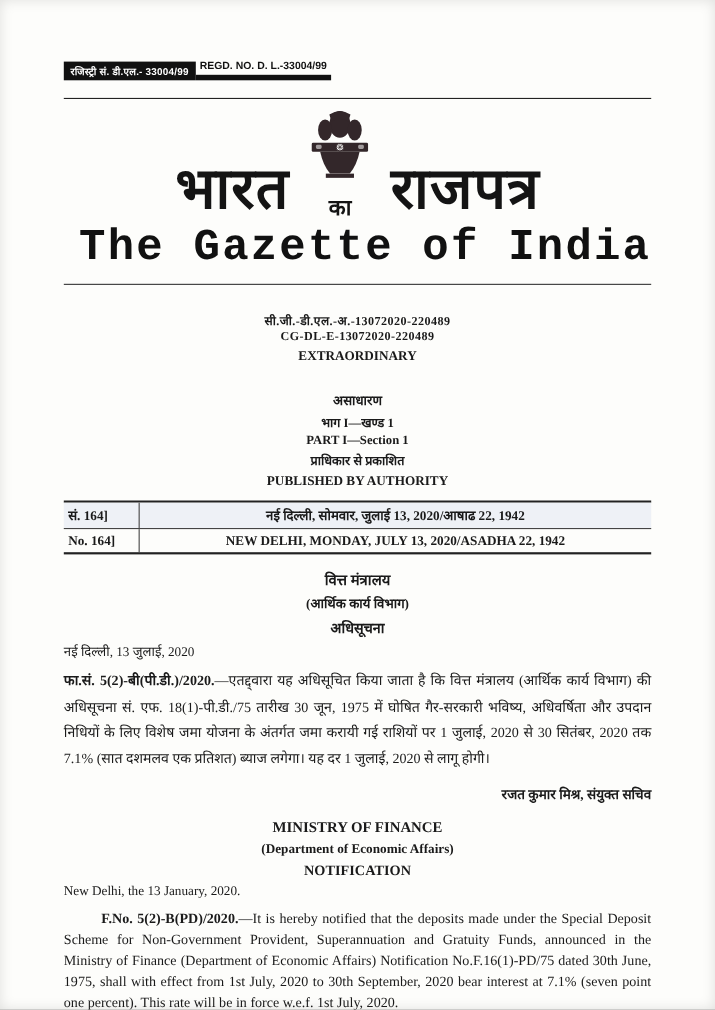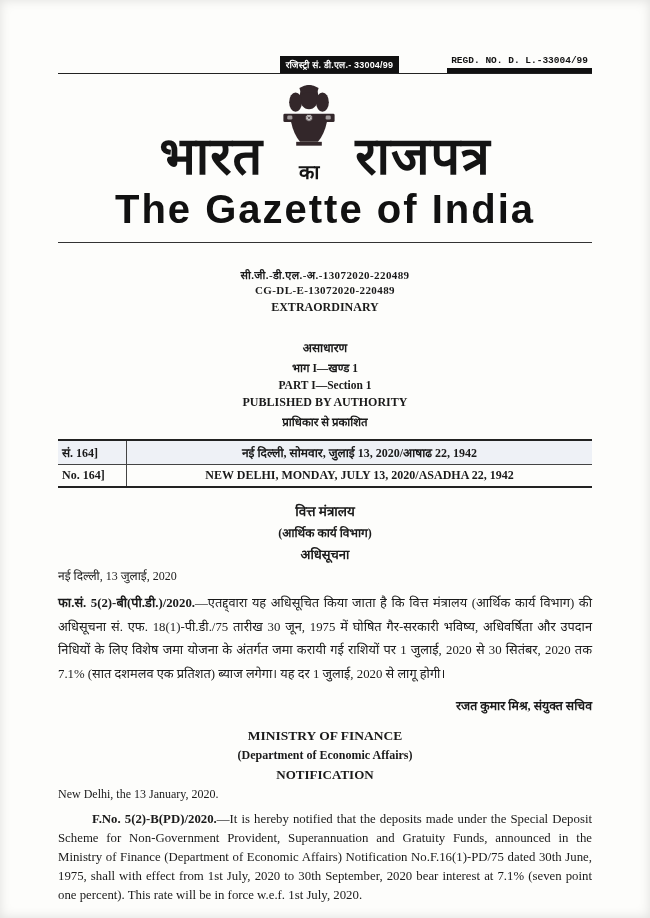--- a/index.html
+++ b/index.html
@@ -9,52 +9,52 @@
     margin:0 auto;
     background:#fdfdfb;
     box-shadow:inset 0 0 12px rgba(0,0,0,.12);
     font-family:"Liberation Serif", serif;
     color:#1a1a1a;
     overflow:hidden;
     box-sizing:border-box;
     padding:54px 58px 0 58px;
   }
   
-  .reg-row{display:flex;justify-content:flex-end;align-items:flex-end;margin-bottom:0;gap:48px;}
+  .reg-row{display:flex;justify-content:flex-start;align-items:flex-end;margin-bottom:16px;}
   .reg-badge{
     background:#111;color:#fff;
     font-family:"Liberation Sans", sans-serif;
     font-size:9px;font-weight:bold;
     padding:2px 6px;letter-spacing:.2px;
   }
   .reg-right{
     background:none;color:#111;
     border-bottom:5px solid #111;
     padding:1px 4px 2px 4px;
-    font-family:Liberation Mono, monospace;
+    font-family:Liberation Sans, sans-serif;
     font-size:9.5px;font-weight:bold;
   }
   .rule{border:none;border-top:1.5px solid #222;margin:0 0 6px 0;}
   .rule-thin{border:none;border-top:1px solid #333;margin:10px 0 8px 0;}
 
   
   .masthead{display:flex;justify-content:center;align-items:flex-end;gap:14px;margin-top:2px;}
   .mast-word{
     font-family:"DejaVu Sans", sans-serif;
     font-size:52px;font-weight:800;line-height:.95;
     letter-spacing:1px;color:#141414;
   }
   .emblem-col{display:flex;flex-direction:column;align-items:center;margin-bottom:-4px;}
   .emblem-col .ka{
     font-family:"DejaVu Sans", sans-serif;
     font-size:20px;font-weight:800;margin-top:-6px;color:#141414;
   }
   .gazette-title{
-    text-align:center;
-    font-family:Liberation Sans, sans-serif;
+    text-align:right;
+    font-family:Liberation Mono, monospace;
     font-size:40px;font-weight:bold;
     letter-spacing:2px;
     margin:6px 0 2px 0;color:#111;
   }
 
   
   .cline{text-align:center;font-weight:bold;}
   .code{font-size:11px;letter-spacing:.4px;margin:2px 0;}
   .h12{font-size:12px;margin:4px 0;}
   .h11{font-size:11.5px;margin:4px 0;}
@@ -137,22 +137,22 @@
 
   <hr class="rule-thin">
 
   <div class="cline code gap6">सी.जी.-डी.एल.-अ.-13072020-220489</div>
   <div class="cline code">CG-DL-E-13072020-220489</div>
 
   <div class="cline h12">EXTRAORDINARY</div>
   <div class="cline h12 gap6">असाधारण</div>
   <div class="cline h11">भाग I—खण्ड 1</div>
   <div class="cline h11">PART I—Section 1</div>
+  <div class="cline h11">प्राधिकार से प्रकाशित</div>
   <div class="cline h12">PUBLISHED BY AUTHORITY</div>
-  <div class="cline h11">प्राधिकार से प्रकाशित</div>
 
   <div class="issue-box">
     <div class="issue-row first">
       <div class="issue-no">सं.   164]</div>
       <div class="issue-date">नई दिल्ली, सोमवार, जुलाई 13, 2020/आषाढ 22, 1942</div>
     </div>
     <div class="issue-row">
       <div class="issue-no">No. 164]</div>
       <div class="issue-date">NEW DELHI, MONDAY, JULY 13, 2020/ASADHA 22, 1942</div>
     </div>

